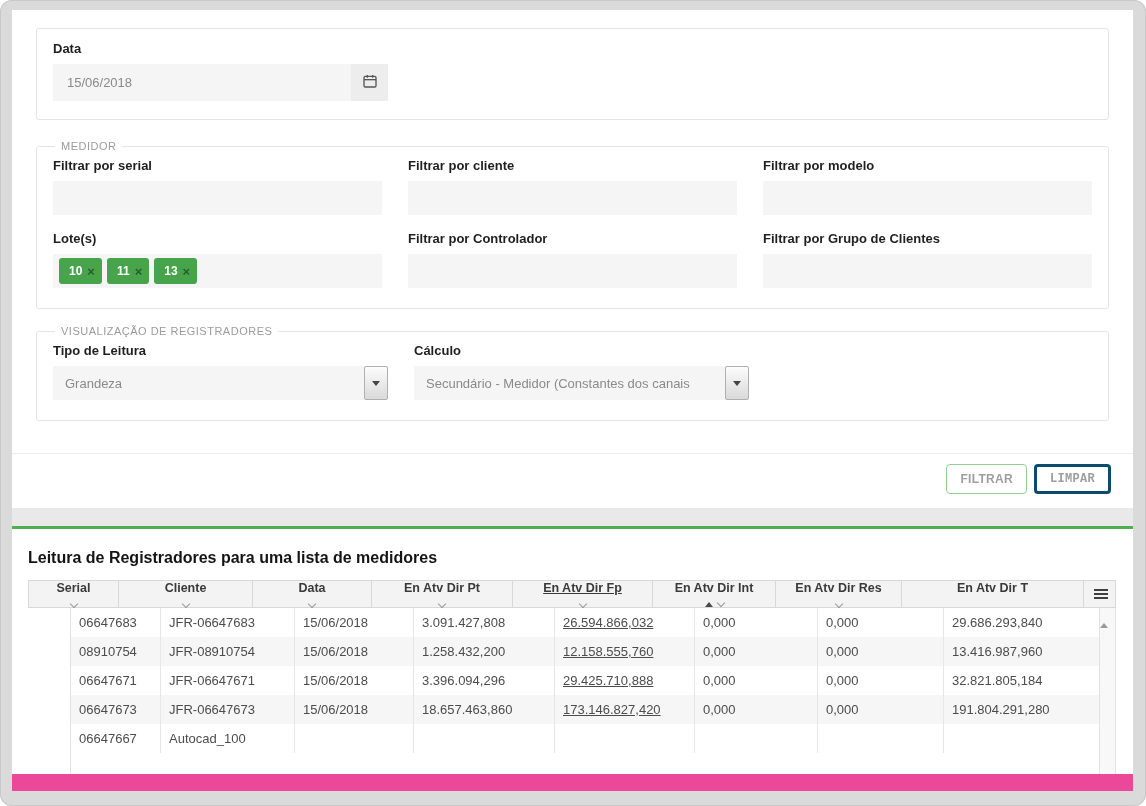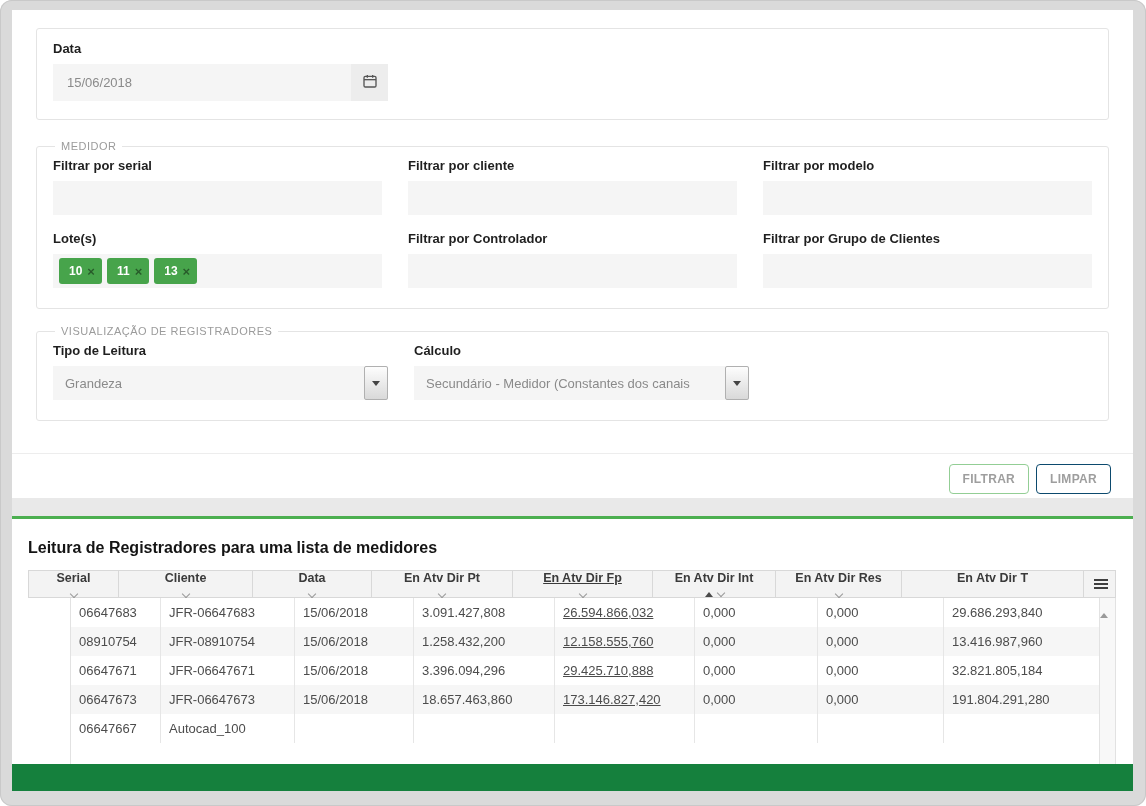--- a/index.html
+++ b/index.html
@@ -1,21 +1,21 @@
 <!DOCTYPE html>
 <html><head>
 <meta charset="utf-8">
 <style>
   * { margin:0; padding:0; box-sizing:border-box; }
   html,body { width:1146px; height:806px; background:#fff; }
   body { font-family:"Liberation Sans", sans-serif; position:relative; }
 
   .frame { position:absolute; inset:0; background:#dadada; border-radius:12px;
            padding:10px 13px 15px 12px; box-shadow:inset 0 0 0 1px #c9c9c9; }
-  .page  { background:#15803d; width:100%; height:100%; overflow:hidden; position:relative; }
+  .page  { background:#ec4899; width:100%; height:100%; overflow:hidden; position:relative; }
 
   
   .form-card { background:#fff; padding:18px 24px 0 24px; }
 
   .box, fieldset { border:1px solid #e4e4e4; border-radius:3px; }
   .date-box { padding:12px 16px 18px; margin-bottom:20px; }
   fieldset  { padding:6px 16px 20px; margin-bottom:16px; }
   legend { font-size:11px; color:#9b9b9b; letter-spacing:.5px; padding:0 6px; margin-left:2px; }
 
   .f-label { display:block; font-size:13px; font-weight:700; color:#1f1f1f; margin-bottom:8px; }
@@ -40,27 +40,27 @@
 
   .select { position:relative; width:335px; height:34px; background:#f5f5f5; display:flex;
             align-items:center; font-size:13px; color:#8a8a8a; padding:0 44px 0 12px;
             white-space:nowrap; overflow:hidden; cursor:pointer; }
   .select-btn { position:absolute; right:0; top:0; width:24px; height:34px;
                 background:linear-gradient(#fdfdfd,#d9d9d9); border:1px solid #b0b0b0;
                 border-radius:2px; display:flex; align-items:center; justify-content:center; cursor:pointer; }
   .arr-down { width:0; height:0; border-left:4px solid transparent; border-right:4px solid transparent;
               border-top:5px solid #444; }
 
-  .actions-bar { border-top:1px solid #ededed; margin:32px -24px 0; padding:10px 22px 4px;
+  .actions-bar { border-top:1px solid #ededed; margin:32px -24px 0; padding:10px 22px 14px;
                  display:flex; justify-content:flex-end; gap:7px; background:#fff; }
   .btn { height:30px; padding:0 13px; background:#fff; border-radius:4px; font-size:12px;
          font-weight:700; color:#9e9e9e; letter-spacing:.3px; cursor:pointer;
          font-family:"Liberation Sans", sans-serif; }
   .btn-green { border:1px solid #93ce95; }
-  .btn-gray  { border:1px solid #0c4a6e; }
+  .btn-gray  { border:3px solid #0c4a6e;font-family:Liberation Mono, monospace; }
 
   .gap-band { height:18px; background:#e9e9e9; }
 
   
   .results-card { background:#fff; border-top:3px solid #4caf50; padding:0 16px; }
   .results-title { font-size:16px; font-weight:700; color:#141414; padding:20px 0 13px; }
 
   .grid-table { width:1088px; font-size:13px; }
   .thead { display:flex; background:#f3f3f3; border:1px solid #d8d8d8; height:28px; }
   .th { display:flex; align-items:center; justify-content:space-between; padding:0 8px;

